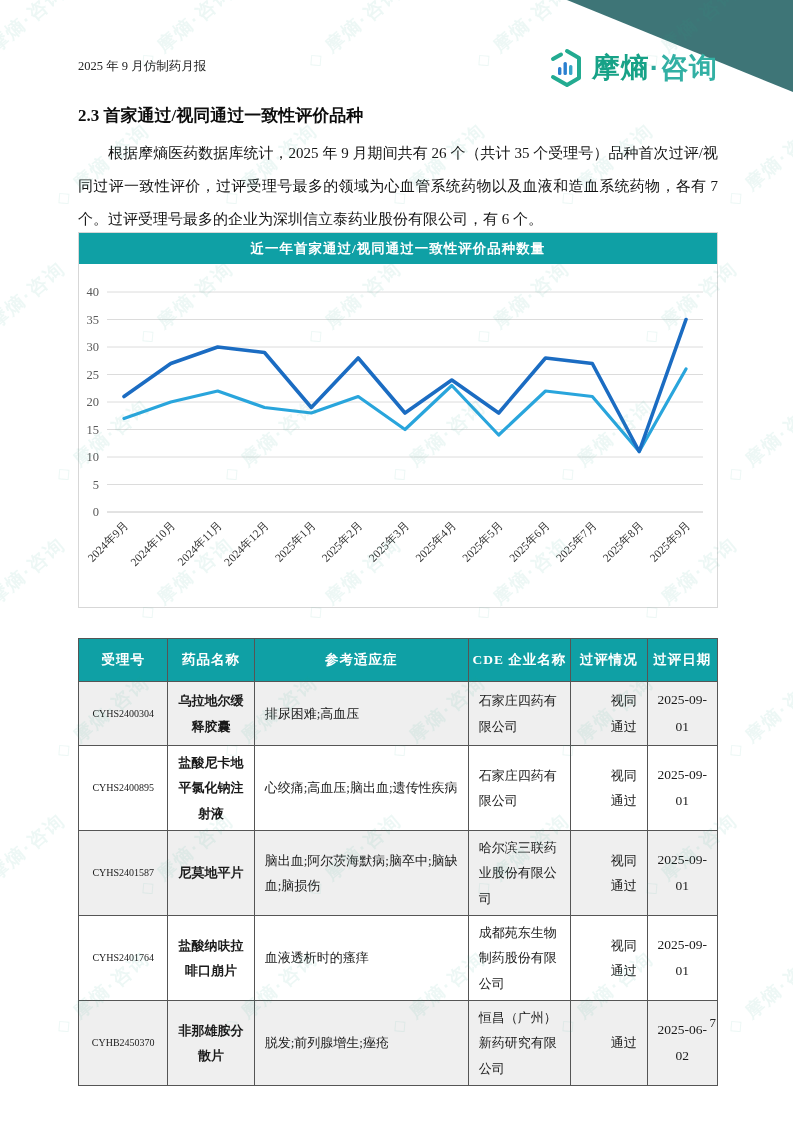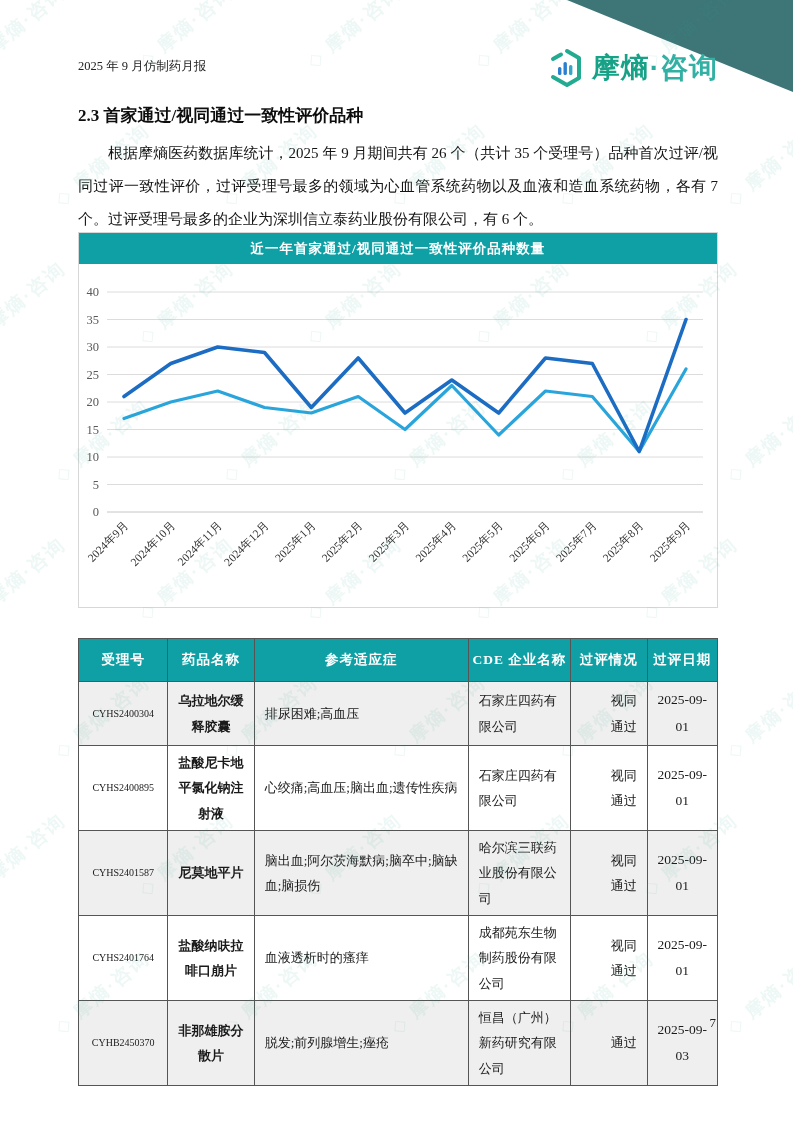--- a/index.html
+++ b/index.html
@@ -223,20 +223,20 @@
             <td class="c3">成都苑东生物制药股份有限公司</td>
             <td class="c4">视同通过</td>
             <td class="c5">2025-09-01</td>
           </tr>
           <tr>
             <td class="c0">CYHB2450370</td>
             <td class="c1">非那雄胺分散片</td>
             <td class="c2">脱发;前列腺增生;痤疮</td>
             <td class="c3">恒昌（广州）新药研究有限公司</td>
             <td class="c4">通过</td>
-            <td class="c5">2025-09-03</td>
+            <td class="c5">2025-06-02</td>
           </tr>
         </tbody>
     </table>
 
     <div class="page-number">7</div>
   </div>
 </div>
 
 </body></html>

